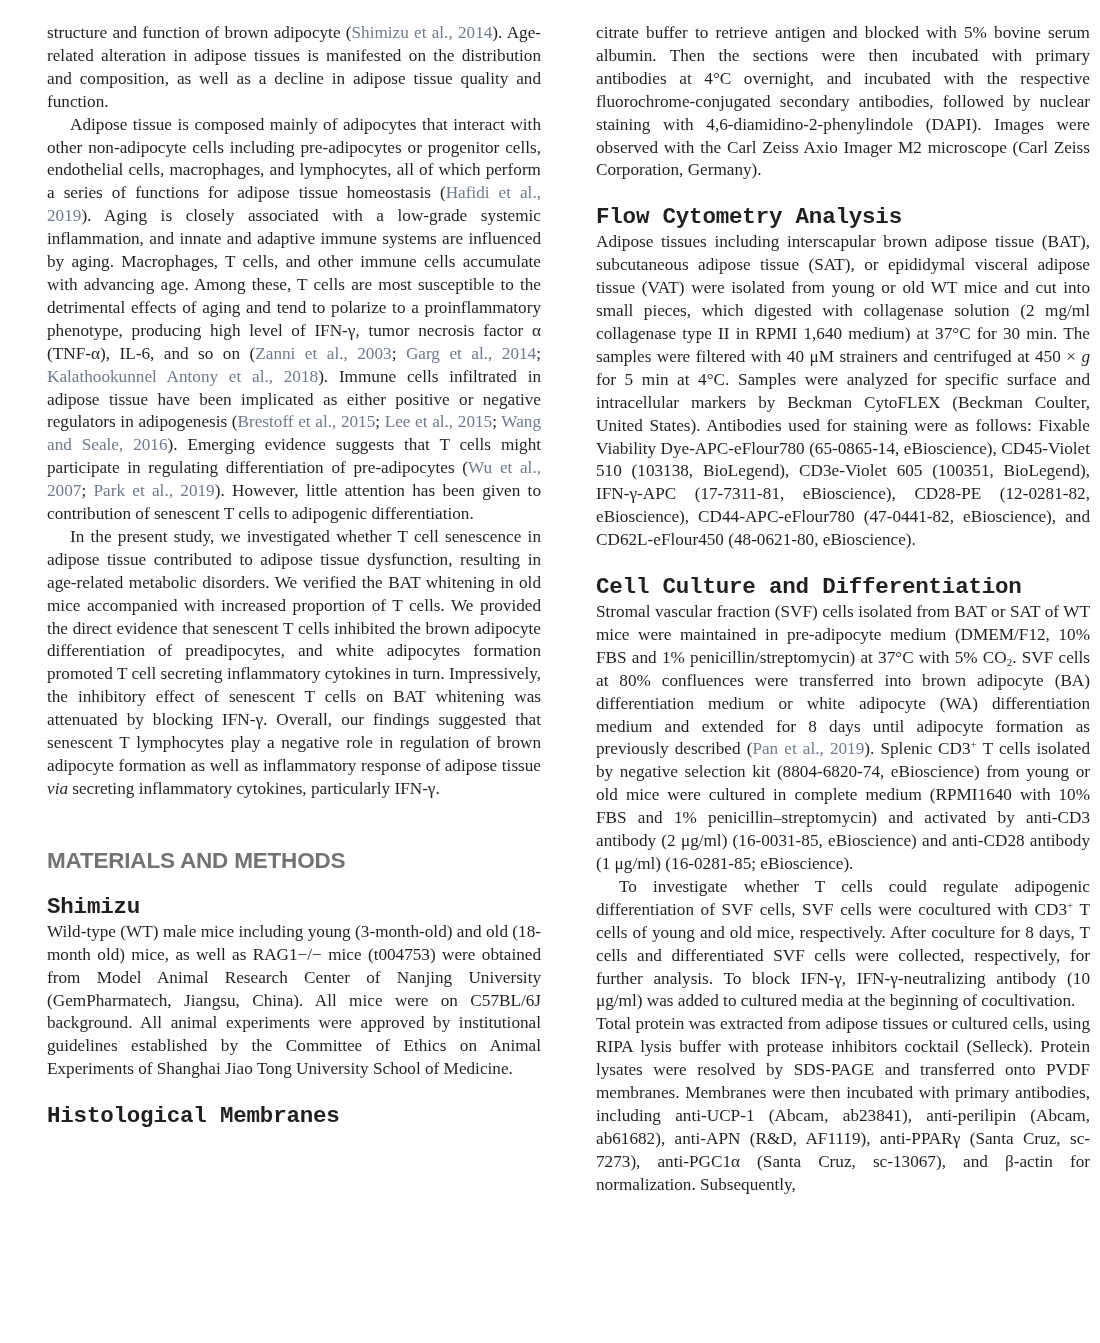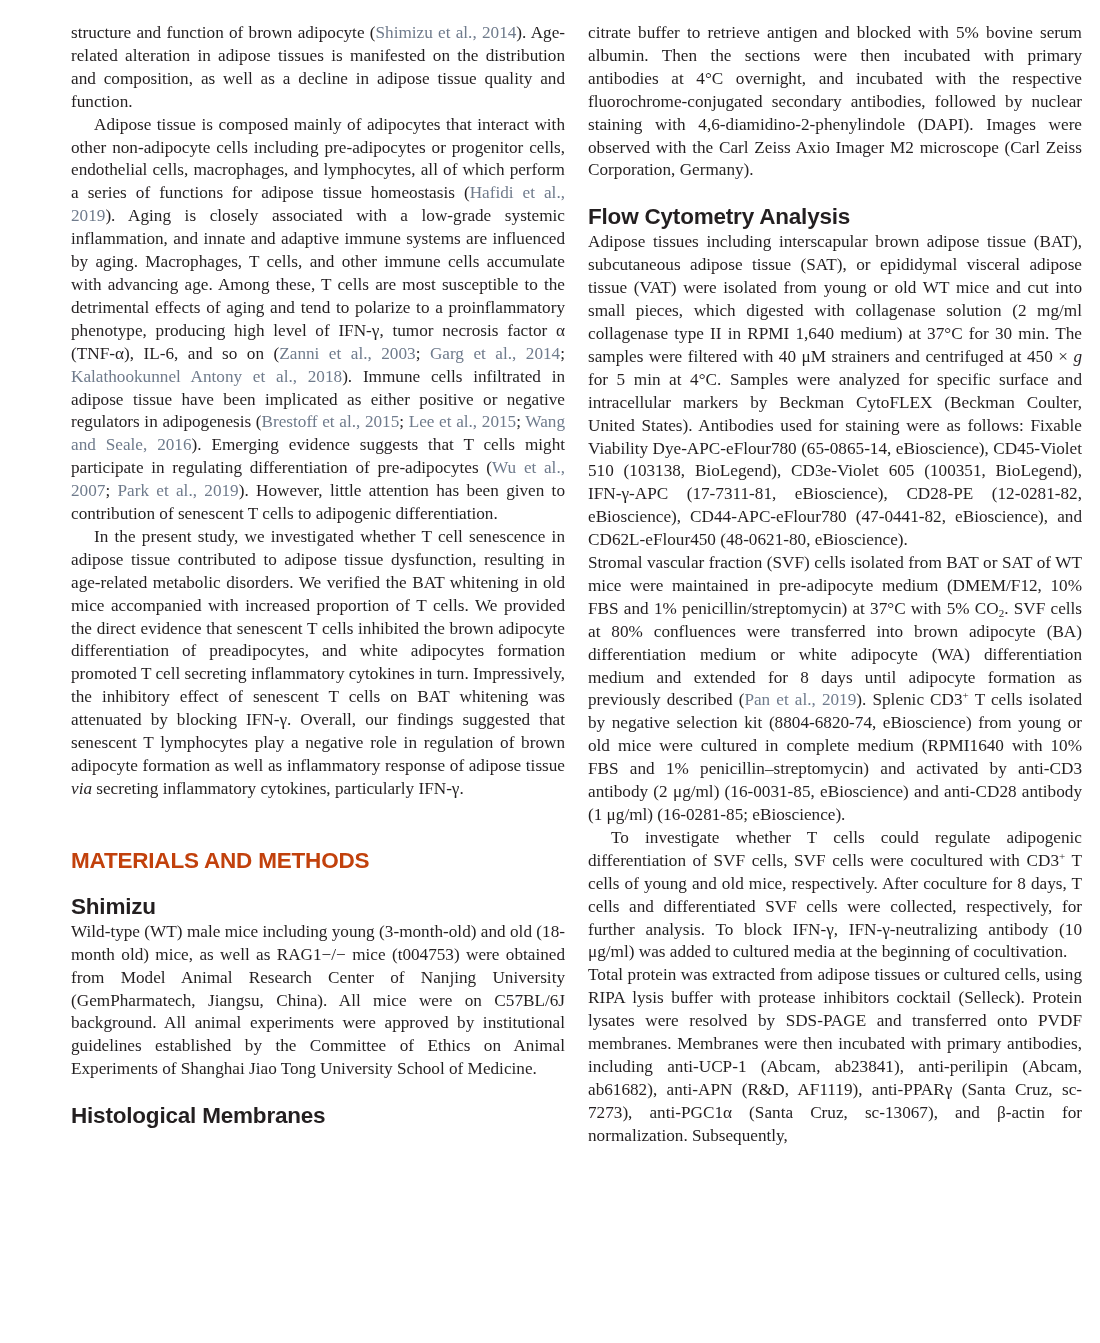--- a/index.html
+++ b/index.html
@@ -4,34 +4,34 @@
 <style>
   html, body { margin: 0; padding: 0; background: #ffffff; }
   body {
     width: 1100px; height: 1343px; overflow: hidden; position: relative;
     font-family: "Liberation Serif", "DejaVu Serif", serif;
     color: #231f20;
   }
   .col {
     position: absolute; top: 22px; width: 494px;
     font-size: 17.2px; line-height: 22.9px;
-    text-align: justify; hyphens: none; margin-left: 24px;
+    text-align: justify; hyphens: none;
   }
   .col-left { left: 47px; }
-  .col-right { left: 564px; }
+  .col-right { left: 596px; }
   p { margin: 0; }
   p.indent { text-indent: 23px; }
   .cite { color: #6f7b8c; }
   h1.section {
     font-family: "Liberation Sans", "DejaVu Sans", sans-serif;
     font-weight: bold; font-size: 22.5px; line-height: 26px;
-    margin: 47px 0 0 0; letter-spacing: -0.2px; color: #c2410c;
+    margin: 47px 0 0 0; letter-spacing: -0.2px; color: #737373;
   }
   h2.sub {
-    font-family: Liberation Sans, sans-serif;
+    font-family: Liberation Mono, monospace;
     font-weight: bold; font-size: 22.5px; line-height: 26px;
     margin: 22px 0 1px 0; letter-spacing: -0.2px; color: #231f20;
   }
   h2.sub.first { margin-top: 20px; }
   sup { font-size: 11px; line-height: 0; vertical-align: 6px; }
   sub { font-size: 11px; line-height: 0; vertical-align: -3px; }
   em { font-style: italic; }
 </style>
 </head>
 <body style="color: rgb(35, 31, 32);">
@@ -48,17 +48,18 @@
 
   <h2 class="sub">Histological Membranes</h2>
 </div>
 
 <div class="col col-right">
   <p>citrate buffer to retrieve antigen and blocked with 5% bovine serum albumin. Then the sections were then incubated with primary antibodies at 4°C overnight, and incubated with the respective fluorochrome-conjugated secondary antibodies, followed by nuclear staining with 4,6-diamidino-2-phenylindole (DAPI). Images were observed with the Carl Zeiss Axio Imager M2 microscope (Carl Zeiss Corporation, Germany).</p>
 
   <h2 class="sub">Flow Cytometry Analysis</h2>
   <p>Adipose tissues including interscapular brown adipose tissue (BAT), subcutaneous adipose tissue (SAT), or epididymal visceral adipose tissue (VAT) were isolated from young or old WT mice and cut into small pieces, which digested with collagenase solution (2 mg/ml collagenase type II in RPMI 1,640 medium) at 37°C for 30 min. The samples were filtered with 40 μM strainers and centrifuged at 450 × <em>g</em> for 5 min at 4°C. Samples were analyzed for specific surface and intracellular markers by Beckman CytoFLEX (Beckman Coulter, United States). Antibodies used for staining were as follows: Fixable Viability Dye-APC-eFlour780 (65-0865-14, eBioscience), CD45-Violet 510 (103138, BioLegend), CD3e-Violet 605 (100351, BioLegend), IFN-γ-APC (17-7311-81, eBioscience), CD28-PE (12-0281-82, eBioscience), CD44-APC-eFlour780 (47-0441-82, eBioscience), and CD62L-eFlour450 (48-0621-80, eBioscience).</p>
 
+  <h2 class="sub">Cell Culture and Differentiation</h2>
   <p>Stromal vascular fraction (SVF) cells isolated from BAT or SAT of WT mice were maintained in pre-adipocyte medium (DMEM/F12, 10% FBS and 1% penicillin/streptomycin) at 37°C with 5% CO<sub>2</sub>. SVF cells at 80% confluences were transferred into brown adipocyte (BA) differentiation medium or white adipocyte (WA) differentiation medium and extended for 8 days until adipocyte formation as previously described (<span class="cite" style="color: rgb(111, 123, 140);">Pan et al., 2019</span>). Splenic CD3<sup>+</sup> T cells isolated by negative selection kit (8804-6820-74, eBioscience) from young or old mice were cultured in complete medium (RPMI1640 with 10% FBS and 1% penicillin–streptomycin) and activated by anti-CD3 antibody (2 μg/ml) (16-0031-85, eBioscience) and anti-CD28 antibody (1 μg/ml) (16-0281-85; eBioscience).</p>
   <p class="indent">To investigate whether T cells could regulate adipogenic differentiation of SVF cells, SVF cells were cocultured with CD3<sup>+</sup> T cells of young and old mice, respectively. After coculture for 8 days, T cells and differentiated SVF cells were collected, respectively, for further analysis. To block IFN-γ, IFN-γ-neutralizing antibody (10 μg/ml) was added to cultured media at the beginning of cocultivation.</p>
 
   <p>Total protein was extracted from adipose tissues or cultured cells, using RIPA lysis buffer with protease inhibitors cocktail (Selleck). Protein lysates were resolved by SDS-PAGE and transferred onto PVDF membranes. Membranes were then incubated with primary antibodies, including anti-UCP-1 (Abcam, ab23841), anti-perilipin (Abcam, ab61682), anti-APN (R&amp;D, AF1119), anti-PPARγ (Santa Cruz, sc-7273), anti-PGC1α (Santa Cruz, sc-13067), and β-actin for normalization. Subsequently,</p>
 </div>
 
 </body></html>

